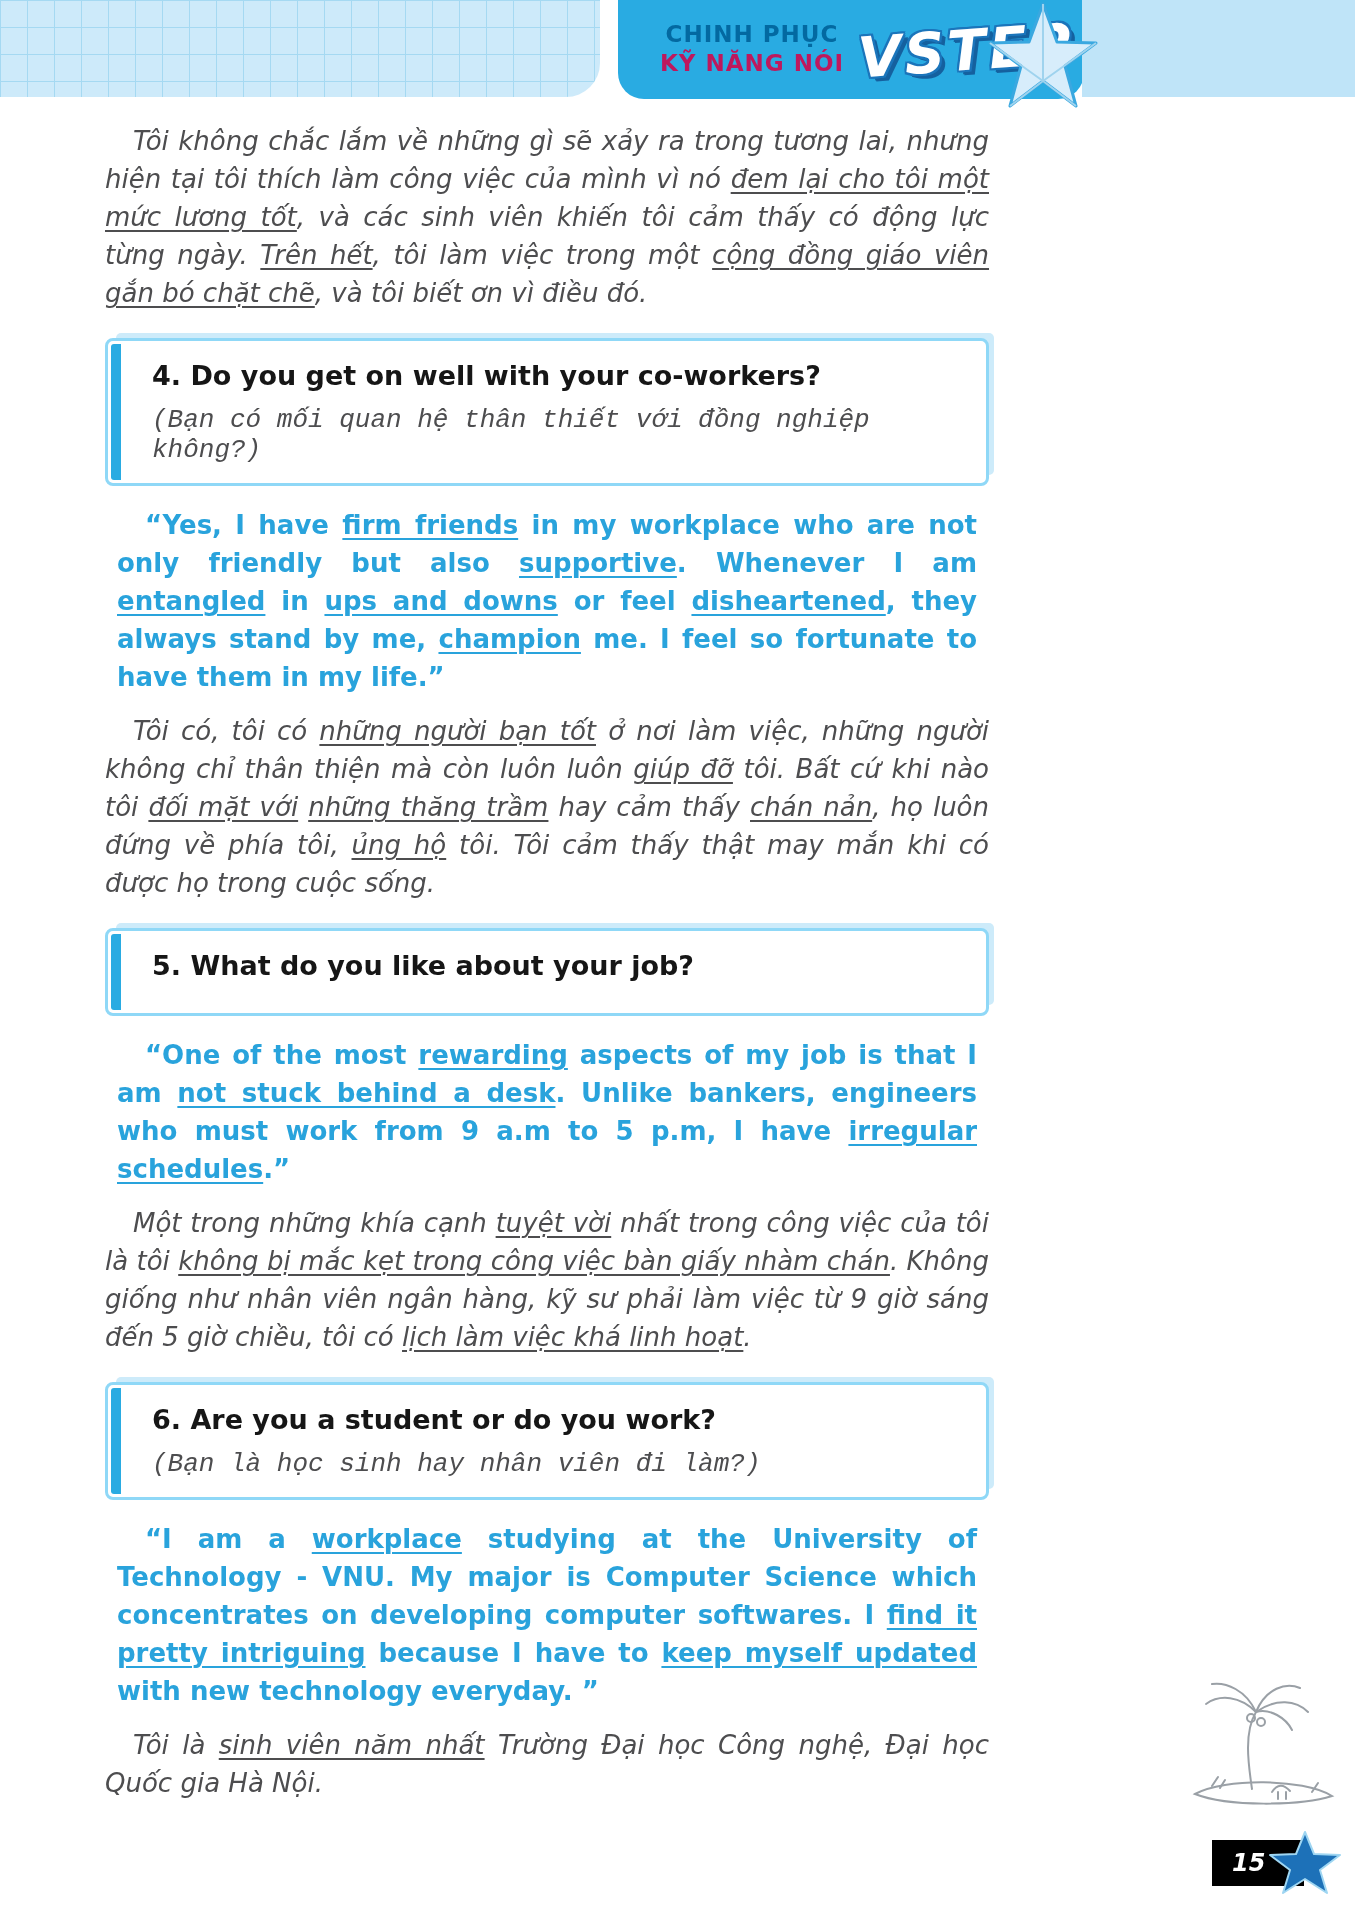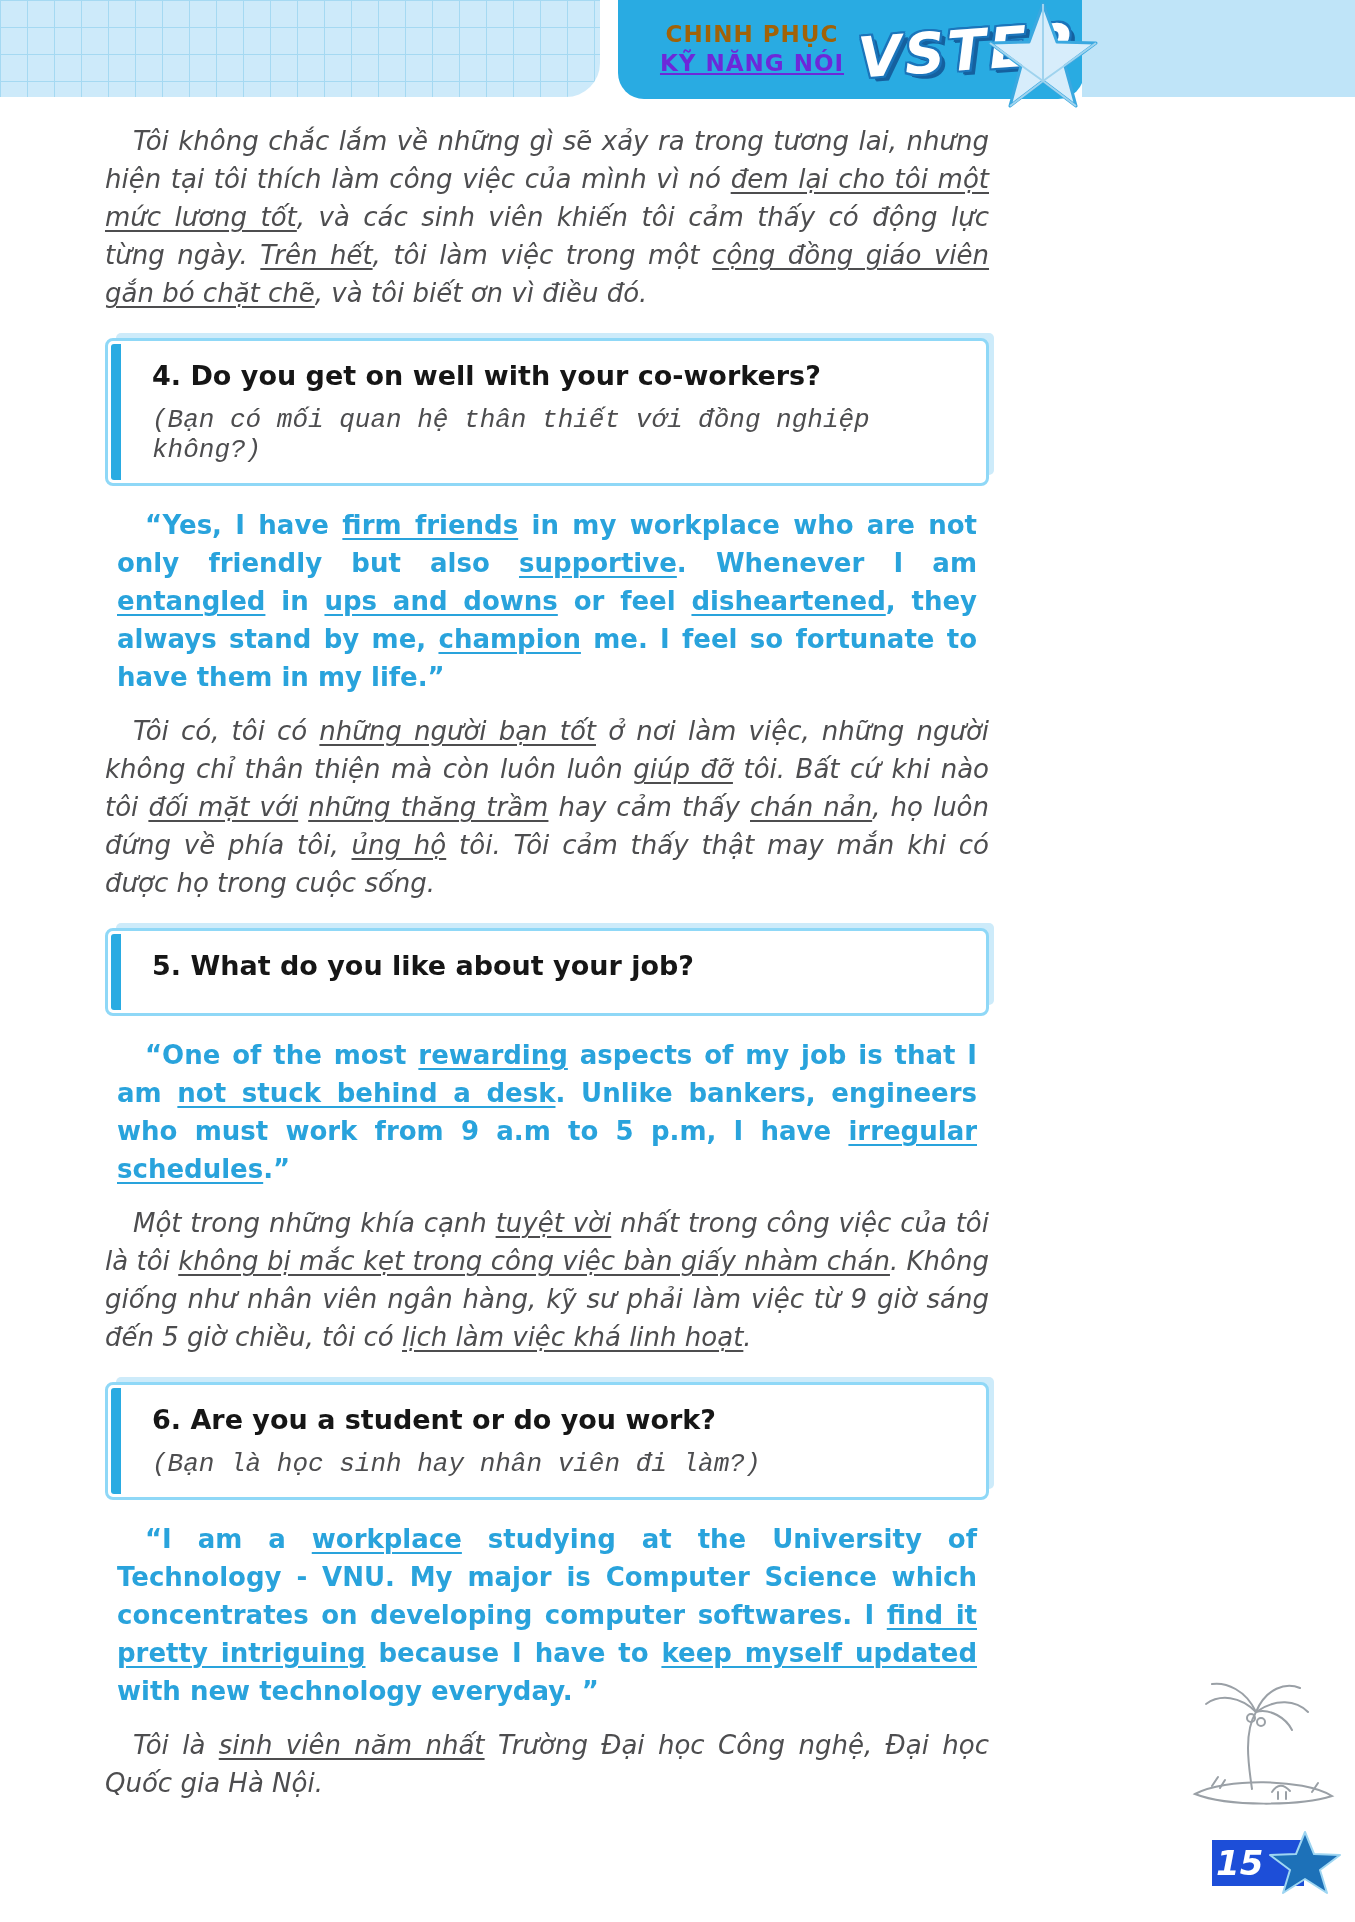--- a/index.html
+++ b/index.html
@@ -33,22 +33,22 @@
     position:absolute; left:1082px; top:0;
     right:0; height:97px;
     background:#bfe4f8;
   }
   .header-title {
     position:absolute; left:652px; top:20px;
     width:200px; text-align:center;
     line-height:1.25; letter-spacing:1px;
     font-weight:bold; font-size:23px;
   }
-  .header-title .l1 { color:#a16207; display:block; }
-  .header-title .l2 { color:#6d28d9; display:block;text-decoration:underline; }
+  .header-title .l1 { color:#0369a1; display:block; }
+  .header-title .l2 { color:#be185d; display:block; }
   .vstep {
     position:absolute; left:858px; top:18px;
     font-weight:bold; font-style:italic;
     font-size:56px; color:#ffffff; letter-spacing:3px;
     transform:rotate(-4deg);
     text-shadow:
       -2px 0 #1b75bb, 2px 0 #1b75bb, 0 -2px #1b75bb, 0 2px #1b75bb,
       -2px -2px #1b75bb, 2px 2px #1b75bb, -2px 2px #1b75bb, 2px -2px #1b75bb,
       4px 4px 0 #15619f, 5px 5px 0 #15619f;
   }
@@ -91,24 +91,24 @@
   }
   .q-sub {
     font-size:26px; font-style:italic; color:#4d4d4f; line-height:30px;font-family:Liberation Mono, monospace;
   }
 
   
   .doodle { position:absolute; left:1180px; top:1672px; }
   .page-tab {
     position:absolute; left:1212px; top:1840px;
     width:92px; height:46px;
-    background:#1d4ed8;
+    background:#000000;
     color:#ffffff; font-style:italic; font-weight:bold;
-    font-size:34px; line-height:46px;
-    padding-left:4px;
+    font-size:24px; line-height:46px;
+    padding-left:20px;
   }
   .footer-star { position:absolute; left:1266px; top:1830px; }
 </style>
 </head>
 <body>
 
 <div class="page">
 
   <div class="header-grid"></div>
   <div class="header-bar"></div>

